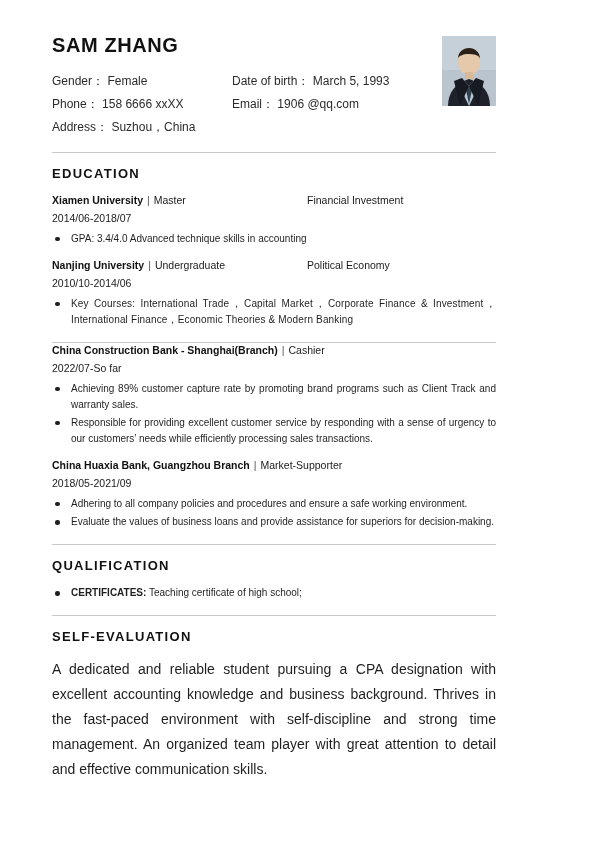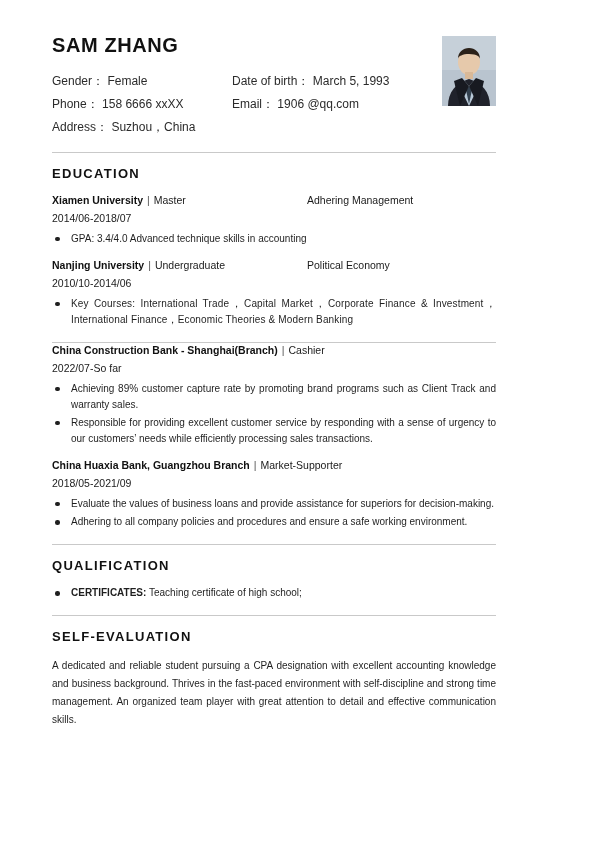--- a/index.html
+++ b/index.html
@@ -126,21 +126,21 @@
     width: 4.5px;
     height: 4.5px;
     background: #1f1f1f;
     border-radius: 50%;
   }
   ul.bullets li b { font-weight: bold; }
 
   .qual-list li { margin-bottom: 5px; }
 
   .paragraph {
-    font-size: 10px;
+    font-size: 14px;
     line-height: 1.78;
     color: #1f1f1f;
     text-align: justify;
     margin: 13px 0 0 0;
   }
 
   .spaced { letter-spacing: 0.15px; }
 </style>
 </head>
 <body>
@@ -204,21 +204,21 @@
 
   <hr class="rule">
 
   <div class="section-title">EDUCATION</div>
 
   <div class="entry">
     <div class="entry-head edu">
       <span class="entry-org">Xiamen University</span>
       <span class="entry-sep">|</span>
       <span class="entry-role">Master</span>
-      <span class="edu-right-pos">Adhering Management</span>
+      <span class="edu-right-pos">Financial Investment</span>
     </div>
     <div class="entry-date">2014/06-2018/07</div>
     <ul class="bullets">
       <li>GPA: 3.4/4.0      Advanced technique skills in accounting</li>
     </ul>
   </div>
 
   <div class="entry">
     <div class="entry-head edu">
       <span class="entry-org">Nanjing University</span>
@@ -249,22 +249,22 @@
   </div>
 
   <div class="entry">
     <div class="entry-head">
       <span class="entry-org">China Huaxia Bank, Guangzhou Branch</span>
       <span class="entry-sep">|</span>
       <span class="entry-role">Market-Supporter</span>
     </div>
     <div class="entry-date">2018/05-2021/09</div>
     <ul class="bullets">
+      <li>Adhering to all company policies and procedures and ensure a safe working environment.</li>
       <li>Evaluate the values of business loans and provide assistance for superiors for decision-making.</li>
-      <li>Adhering to all company policies and procedures and ensure a safe working environment.</li>
     </ul>
   </div>
 
   <hr class="rule">
 
   <div class="section-title">QUALIFICATION</div>
   <ul class="bullets qual-list">
     <li>
       <b>CERTIFICATES:</b><span> Teaching certificate of high school;</span>
     </li>

